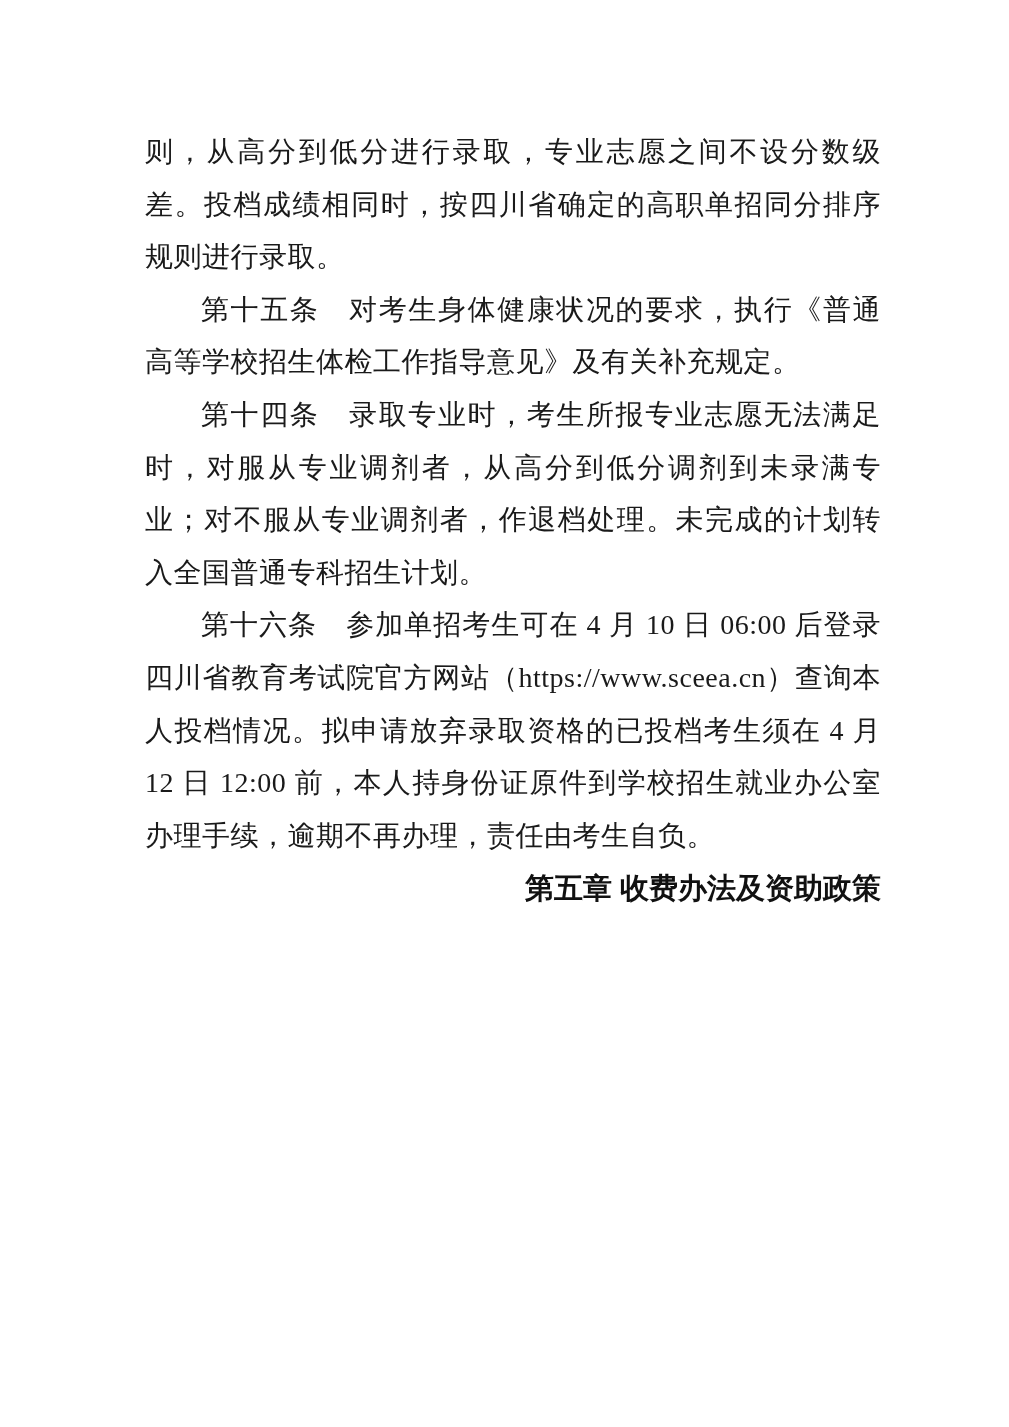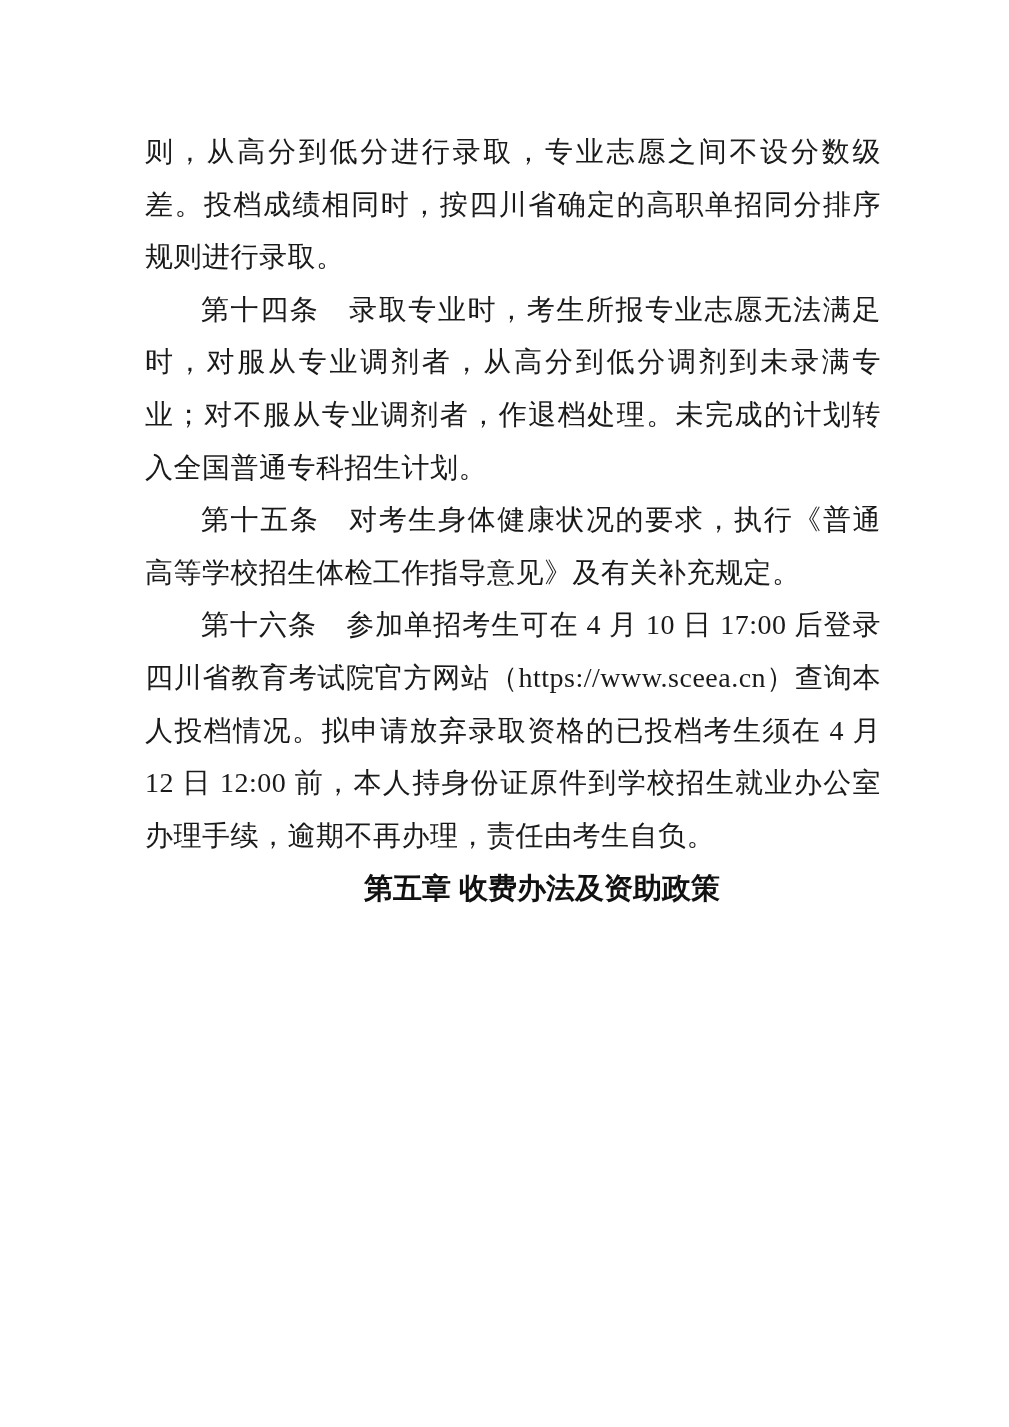--- a/index.html
+++ b/index.html
@@ -34,27 +34,27 @@
     text-indent: 2em;
   }
   .heading {
     margin: 0;
     font-size: 29px;
     line-height: 52.6px;
     color: #111111;
     font-family: "Liberation Sans", "DejaVu Sans", sans-serif;
     font-weight: 700;
     text-indent: 2em;
-    text-align: center;
+    text-align: right;
   }
 </style>
 </head>
 <body>
 
 <div class="page">
   <div class="content">
     <p class="para">则，从高分到低分进行录取，专业志愿之间不设分数级差。投档成绩相同时，按四川省确定的高职单招同分排序规则进行录取。</p>
+    <p class="para indent">第十五条　对考生身体健康状况的要求，执行《普通高等学校招生体检工作指导意见》及有关补充规定。</p>
     <p class="para indent">第十四条　录取专业时，考生所报专业志愿无法满足时，对服从专业调剂者，从高分到低分调剂到未录满专业；对不服从专业调剂者，作退档处理。未完成的计划转入全国普通专科招生计划。</p>
-    <p class="para indent">第十五条　对考生身体健康状况的要求，执行《普通高等学校招生体检工作指导意见》及有关补充规定。</p>
-    <p class="para indent">第十六条　参加单招考生可在 4 月 10 日 17:00 后登录四川省教育考试院官方网站（https://www.sceea.cn）查询本人投档情况。拟申请放弃录取资格的已投档考生须在 4 月 12 日 12:00 前，本人持身份证原件到学校招生就业办公室办理手续，逾期不再办理，责任由考生自负。</p>
+    <p class="para indent">第十六条　参加单招考生可在 4 月 10 日 06:00 后登录四川省教育考试院官方网站（https://www.sceea.cn）查询本人投档情况。拟申请放弃录取资格的已投档考生须在 4 月 12 日 12:00 前，本人持身份证原件到学校招生就业办公室办理手续，逾期不再办理，责任由考生自负。</p>
     <p class="heading">第五章 收费办法及资助政策</p>
   </div>
 </div>
 
 </body></html>

